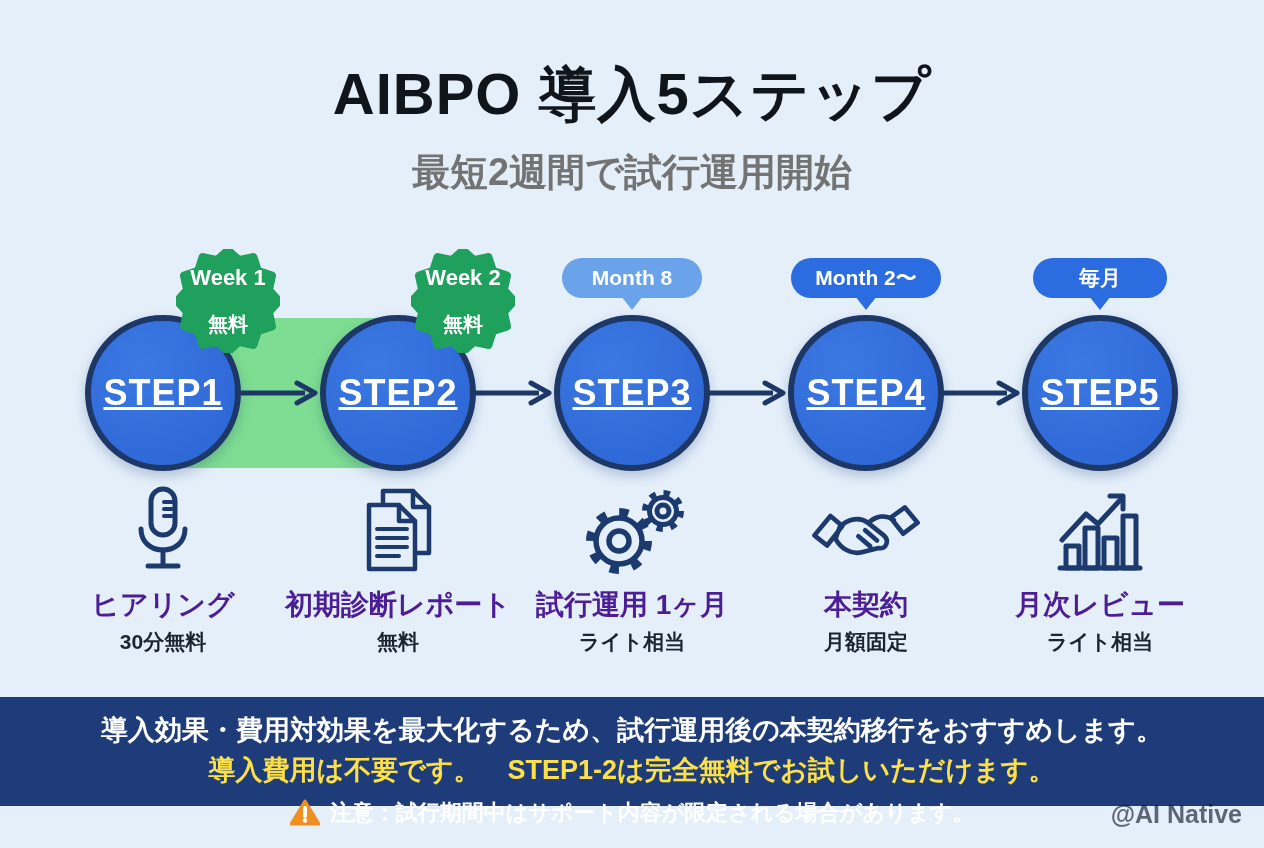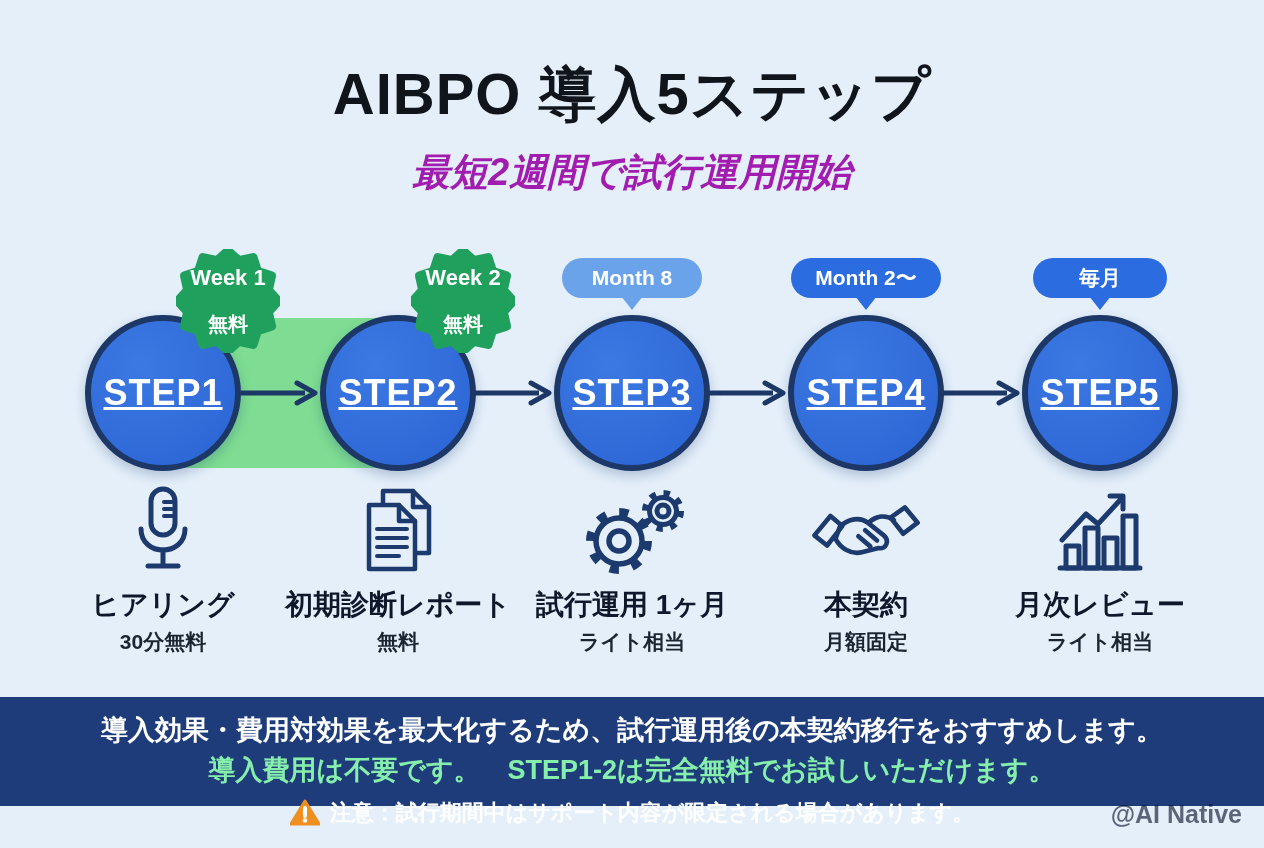--- a/index.html
+++ b/index.html
@@ -2,21 +2,21 @@
 <html><head>
 <meta charset="utf-8">
 <style>
   html,body{margin:0;padding:0;}
   body{font-family:"Liberation Sans","DejaVu Sans",sans-serif;}
   .canvas{position:relative;width:1264px;height:848px;background:#e4effa;overflow:hidden;}
 
   .title{position:absolute;top:56px;left:0;width:100%;text-align:center;
          font-size:58px;font-weight:800;color:#10151c;letter-spacing:1px;}
   .subtitle{position:absolute;top:147px;left:0;width:100%;text-align:center;
-            font-size:38px;font-weight:800;color:#a21caf;font-style:italic;}
+            font-size:38px;font-weight:800;color:#737373;}
 
   .green-band{position:absolute;left:163px;top:318px;width:237px;height:150px;
               background:#7edd92;z-index:1;}
 
   .arrow{position:absolute;top:379px;width:84px;height:28px;z-index:2;}
 
   .circle{position:absolute;top:315px;width:144px;height:144px;border-radius:50%;
           background:radial-gradient(circle at 35% 30%, #3c79e2, #2a63d4);
           border:6px solid #1d3867;z-index:3;display:flex;align-items:center;justify-content:center;
           box-shadow:0 5px 12px rgba(25,55,110,0.25);}
@@ -38,29 +38,29 @@
   .pill-light{background:#6ba3ea;color:#fff;}
   .pill-light .tail{color:#6ba3ea;border-top-color:#6ba3ea;}
   .pill-blue{background:#2b6ce0;}
   .pill-blue .tail{color:#2b6ce0;border-top-color:#2b6ce0;}
 
   .icon-box{position:absolute;top:484px;width:110px;height:96px;display:flex;
             align-items:center;justify-content:center;z-index:2;}
   .icon-box svg{stroke:#1c3a6e;}
 
   .step-label{position:absolute;top:586px;width:260px;text-align:center;
-              font-size:28px;font-weight:800;color:#0f172a;z-index:2;}
+              font-size:28px;font-weight:800;color:#4c1d95;z-index:2;}
   .step-sublabel{position:absolute;top:628px;width:260px;text-align:center;
                  font-size:21px;font-weight:600;color:#1c2430;z-index:2;}
 
   .footer{position:absolute;left:0;top:697px;width:100%;height:109px;background:#1e3c7a;}
   .footer-line1{position:absolute;top:15px;left:0;width:100%;text-align:center;
                 color:#fff;font-size:27px;font-weight:800;}
   .footer-line2{position:absolute;top:55px;left:0;width:100%;text-align:center;
-                color:#86efac;font-size:27px;font-weight:800;}
+                color:#fde047;font-size:27px;font-weight:800;}
   .footer-warning{position:absolute;top:101px;left:0;width:100%;text-align:center;
                   color:#fff;font-size:22px;font-weight:700;}
   .footer-warning svg{vertical-align:-6px;margin-right:10px;}
   .watermark{position:absolute;right:22px;top:103px;font-size:25px;font-weight:800;
              color:rgba(8,14,40,0.62);}
 </style>
 </head>
 <body>
 
 <div class="canvas">

